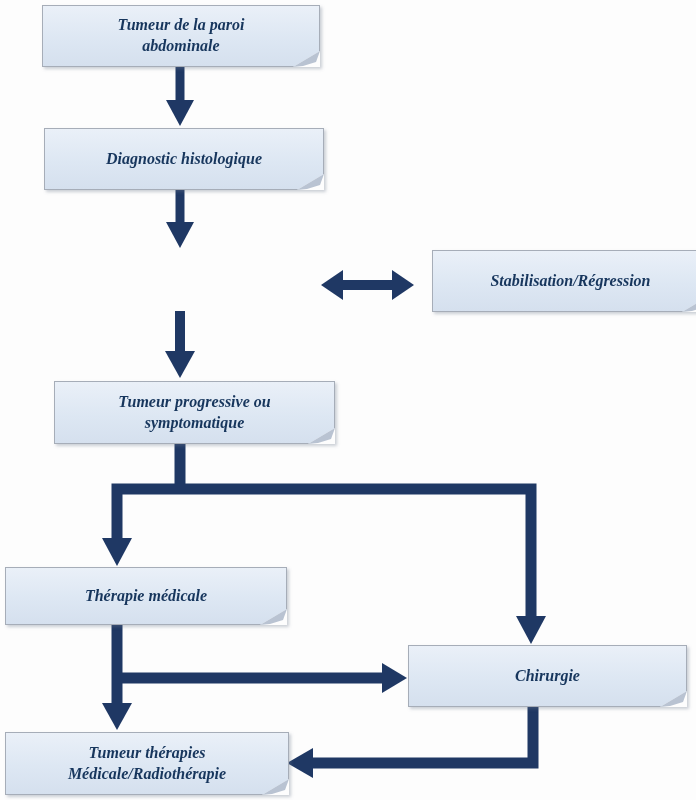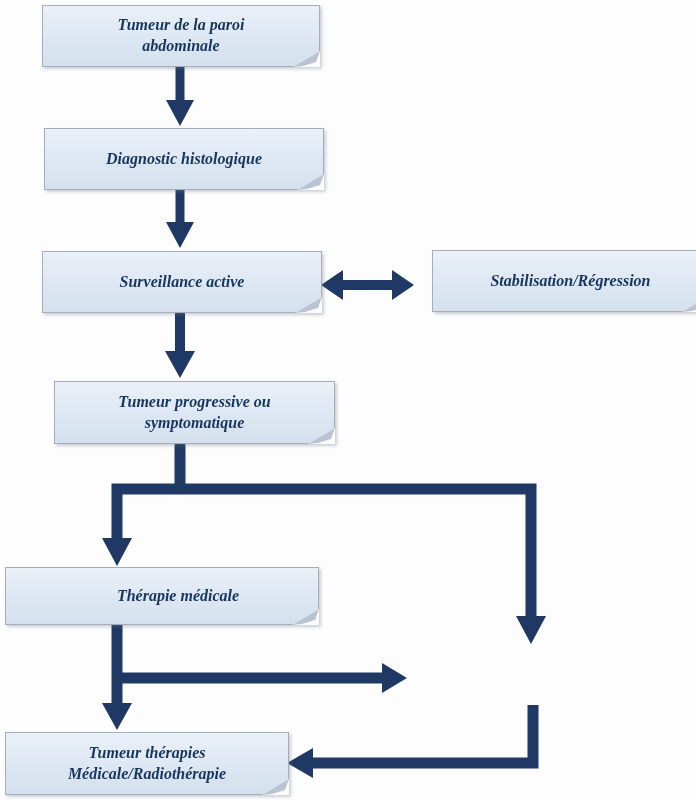--- a/index.html
+++ b/index.html
@@ -25,21 +25,21 @@
     white-space:pre-line;
     padding:2px 10px;
   }
   .fold { position:absolute; right:-1px; bottom:-1px; width:27px; height:16px; display:block; }
   
   #n-tumeur       { left:42px;  top:5px;   width:276px; height:60px; }
   #n-diagnostic   { left:44px;  top:128px; width:278px; height:60px; }
   #n-surveillance { left:42px;  top:251px; width:278px; height:60px; }
   #n-stabilisation{ left:432px; top:250px; width:275px; height:60px; }
   #n-progressive  { left:54px;  top:381px; width:279px; height:61px; }
-  #n-therapie     { left:5px;   top:567px; width:280px; height:56px;padding-left:32px; }
+  #n-therapie     { left:5px;   top:567px; width:280px; height:56px; }
   #n-chirurgie    { left:408px; top:645px; width:277px; height:60px; }
   #n-autres       { left:5px;   top:732px; width:282px; height:61px; }
   .shaft { fill:none; stroke:#1f3864; }
   .head  { fill:#1f3864; stroke:none; }
 </style>
 </head>
 <body>
 
 <div class="canvas">
 
@@ -99,27 +99,20 @@
   </div>
 
   <div class="node" id="n-diagnostic">
     <span class="label">Diagnostic histologique</span>
     <svg class="fold" viewBox="0 0 27 16">
       <polygon points="0,16 27,16 27,0" fill="#fdfdfd"></polygon>
       <polygon points="0,16 27,0 23,11 10,15" fill="#b9c3d2"></polygon>
     </svg>
   </div>
 
-  <div class="node" id="n-surveillance">
-    <span class="label">Surveillance active</span>
-    <svg class="fold" viewBox="0 0 27 16">
-      <polygon points="0,16 27,16 27,0" fill="#fdfdfd"></polygon>
-      <polygon points="0,16 27,0 23,11 10,15" fill="#b9c3d2"></polygon>
-    </svg>
-  </div>
 
   <div class="node" id="n-stabilisation">
     <span class="label">Stabilisation/Régression</span>
     <svg class="fold" viewBox="0 0 27 16">
       <polygon points="0,16 27,16 27,0" fill="#fdfdfd"></polygon>
       <polygon points="0,16 27,0 23,11 10,15" fill="#b9c3d2"></polygon>
     </svg>
   </div>
 
   <div class="node" id="n-progressive">
@@ -132,20 +125,27 @@
   </div>
 
   <div class="node" id="n-therapie">
     <span class="label">Thérapie médicale</span>
     <svg class="fold" viewBox="0 0 27 16">
       <polygon points="0,16 27,16 27,0" fill="#fdfdfd"></polygon>
       <polygon points="0,16 27,0 23,11 10,15" fill="#b9c3d2"></polygon>
     </svg>
   </div>
 
+  <div class="node" id="n-chirurgie">
+    <span class="label">Chirurgie</span>
+    <svg class="fold" viewBox="0 0 27 16">
+      <polygon points="0,16 27,16 27,0" fill="#fdfdfd"></polygon>
+      <polygon points="0,16 27,0 23,11 10,15" fill="#b9c3d2"></polygon>
+    </svg>
+  </div>
 
   <div class="node" id="n-autres">
     <span class="label">Tumeur thérapies
 Médicale/Radiothérapie</span>
     <svg class="fold" viewBox="0 0 27 16">
       <polygon points="0,16 27,16 27,0" fill="#fdfdfd"></polygon>
       <polygon points="0,16 27,0 23,11 10,15" fill="#b9c3d2"></polygon>
     </svg>
   </div>
 

